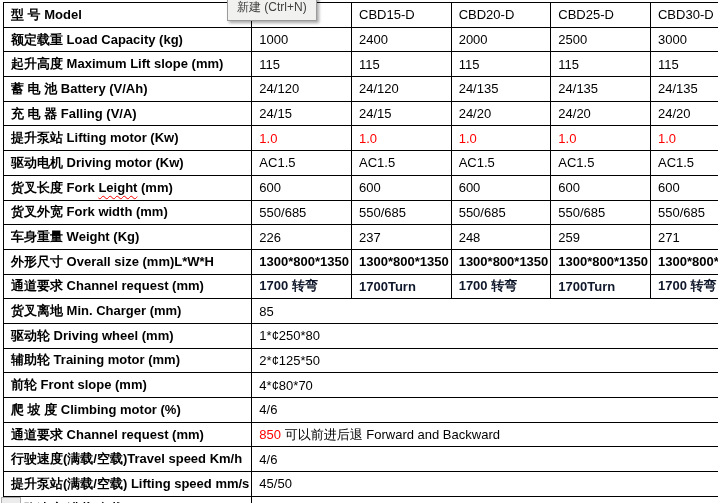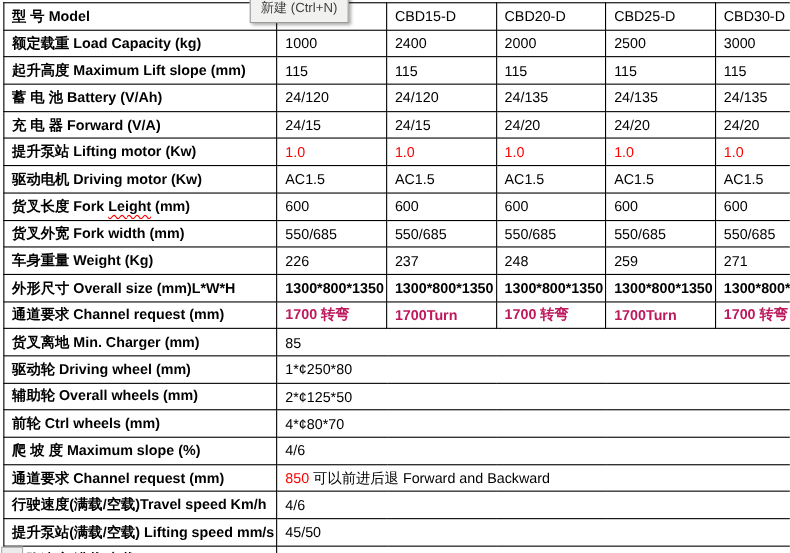--- a/index.html
+++ b/index.html
@@ -26,21 +26,21 @@
     vertical-align:middle;
     white-space:nowrap;
   }
   td.lbl{
     font-weight:bold;
     white-space:pre;
     padding-left:5px;
     margin-top:16px;
   }
   .val-red{color:#FF0000;margin-left:31px;}
-  .val-red-bold{color:#be185d;font-weight:bold;}
+  .val-red-bold{color:#0f172a;font-weight:bold;}
   .val-small-bold{font-size:9px;font-weight:bold;letter-spacing:0;}
   .part-red{color:#FF0000;text-align:right;}
   .part-bold{font-weight:normal;}
   .wavy{
     text-decoration-line:underline;
     text-decoration-style:wavy;
     text-decoration-color:#FF0000;
     text-decoration-thickness:1px;
     text-underline-offset:3px;
   }
@@ -108,21 +108,21 @@
         </tr>
         <tr>
           <td class="lbl"><span>蓄 电 池 Battery                 (V/Ah)</span></td>
           <td><span>24/120</span></td>
           <td><span>24/120</span></td>
           <td><span>24/135</span></td>
           <td><span>24/135</span></td>
           <td><span>24/135</span></td>
         </tr>
         <tr>
-          <td class="lbl"><span>充 电 器 Forward                 (V/A)</span></td>
+          <td class="lbl"><span>充 电 器 Falling                 (V/A)</span></td>
           <td><span>24/15</span></td>
           <td><span>24/15</span></td>
           <td><span>24/20</span></td>
           <td><span>24/20</span></td>
           <td><span>24/20</span></td>
         </tr>
         <tr>
           <td class="lbl"><span>提升泵站 Lifting motor           (Kw)</span></td>
           <td class="val-red"><span>1.0</span></td>
           <td class="val-red"><span>1.0</span></td>
@@ -180,29 +180,29 @@
         </tr>
         <tr>
           <td class="lbl"><span>货叉离地 Min. Charger            (mm)</span></td>
           <td colspan="5"><span>85</span></td>
         </tr>
         <tr>
           <td class="lbl"><span>驱动轮  Driving wheel          (mm)</span></td>
           <td colspan="5"><span>1*¢250*80</span></td>
         </tr>
         <tr>
-          <td class="lbl"><span>辅助轮 Overall wheels (mm)</span></td>
+          <td class="lbl"><span>辅助轮 Training motor (mm)</span></td>
           <td colspan="5"><span>2*¢125*50</span></td>
         </tr>
         <tr>
-          <td class="lbl"><span>前轮 Ctrl wheels              (mm)</span></td>
+          <td class="lbl"><span>前轮 Front slope              (mm)</span></td>
           <td colspan="5"><span>4*¢80*70</span></td>
         </tr>
         <tr>
-          <td class="lbl"><span>爬 坡 度 Maximum slope (%)</span></td>
+          <td class="lbl"><span>爬 坡 度 Climbing motor (%)</span></td>
           <td colspan="5"><span>4/6</span></td>
         </tr>
         <tr>
           <td class="lbl"><span>通道要求 Channel request    (mm)</span></td>
           <td colspan="5"><span class="part-red">850 </span><span class="part-bold">可以前进后退 Forward and Backward</span></td>
         </tr>
         <tr>
           <td class="lbl"><span>行驶速度(满载/空载)Travel speed    Km/h</span></td>
           <td colspan="5"><span>4/6</span></td>
         </tr>

